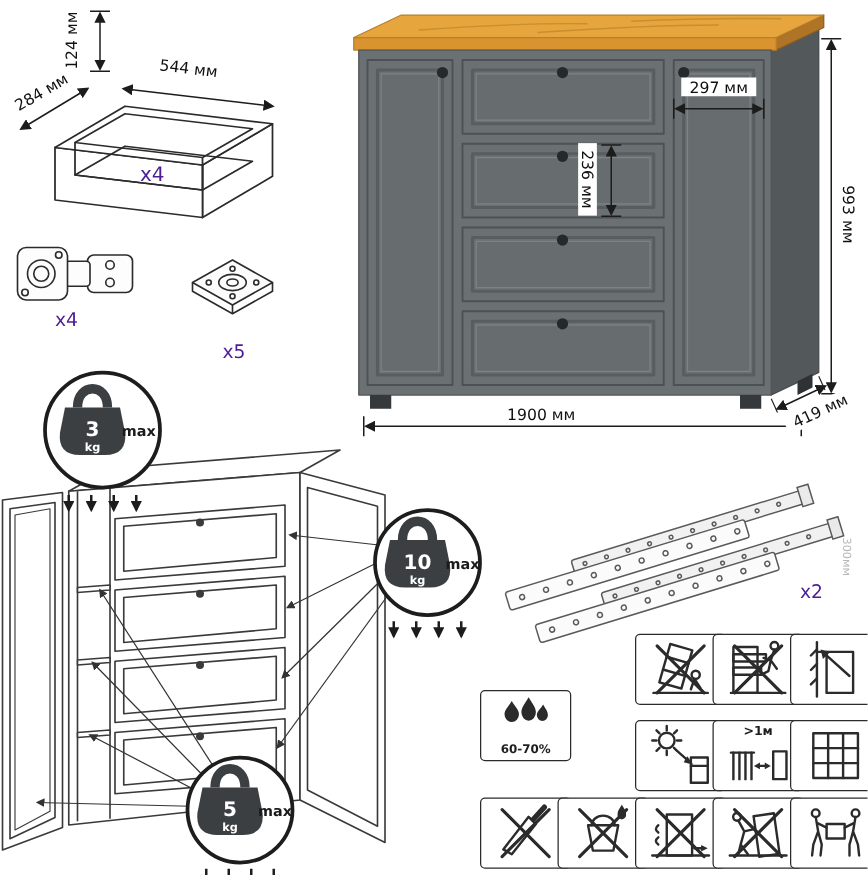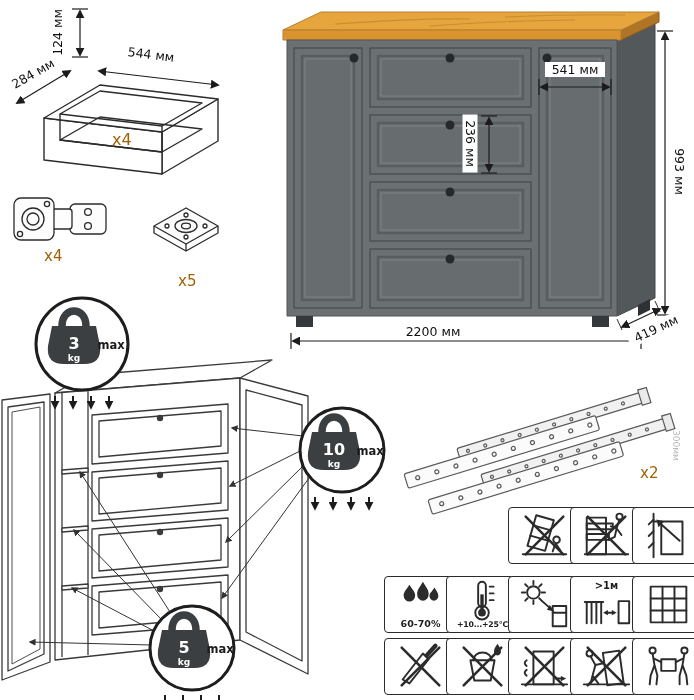--- a/index.html
+++ b/index.html
@@ -3,21 +3,21 @@
 <meta charset="utf-8">
 <style>
   *{margin:0;padding:0;box-sizing:border-box}
   html,body{background:#fff}
   body{width:694px;height:700px;position:relative;overflow:hidden;
        font-family:"DejaVu Sans","Liberation Sans",sans-serif;color:#111}
   #sheet{position:absolute;left:0;top:0;width:694px;height:700px;background:#fff}
   #art{position:absolute;left:0;top:0}
   .lbl{position:absolute;font-size:12.5px;color:#101010;background:#fff;
        padding:0 2px;white-space:nowrap;text-align:center;line-height:1.2}
-  .cnt{position:absolute;font-size:15px;color:#a16207;white-space:nowrap}
+  .cnt{position:absolute;font-size:15px;color:#4c1d95;white-space:nowrap}
   .kb-num{font-size:16px;font-weight:bold;fill:#fff;text-anchor:middle}
   .kb-unit{font-size:9px;font-weight:bold;fill:#fff;text-anchor:middle}
   .kb-max{font-size:11.5px;font-weight:bold;fill:#1a1a1a;text-anchor:middle}
   .f-body{fill:var(--cabinet-body,#6b7073)}
   .f-face{fill:var(--cabinet-body,#6b7073)}
   .f-side{fill:var(--cabinet-side,#53585b)}
   .f-top{fill:var(--cabinet-top,#e6a53d)}
   .f-panel{fill:#676c6f}
   .f-knob{fill:var(--knob,#26292b)}
   .icon-box{position:absolute;width:73px;height:57px;border:1.6px solid #2b2b2b;
@@ -305,24 +305,24 @@
     </g>
   </g>
 </svg>
 
 <div class="lbl" style="left:29px;top:25px;width:56px;transform:rotate(-90deg)">124 мм</div>
 <div class="lbl" style="left:122px;top:47px;width:58px;transform:rotate(7deg)">544 мм</div>
 <div class="lbl" style="left:4px;top:66px;width:58px;transform:rotate(-30deg)">284 мм</div>
 <div class="cnt" style="left:112px;top:130px;font-size:16px">x4</div>
 <div class="cnt" style="left:44px;top:247px">x4</div>
 <div class="cnt" style="left:178px;top:272px">x5</div>
-<div class="lbl" style="left:545px;top:62px;width:60px">541 мм</div>
+<div class="lbl" style="left:545px;top:62px;width:60px">297 мм</div>
 <div class="lbl" style="left:649px;top:164px;width:60px;transform:rotate(90deg)">993 мм</div>
 <div class="lbl" style="left:441px;top:136px;width:58px;transform:rotate(90deg)">236 мм</div>
-<div class="lbl" style="left:394px;top:324px;width:78px">2200 мм</div>
+<div class="lbl" style="left:394px;top:324px;width:78px">1900 мм</div>
 <div class="lbl" style="left:626px;top:321px;width:60px;transform:rotate(-25deg)">419 мм</div>
 <div class="cnt" style="left:640px;top:464px">x2</div>
 <div class="lbl" style="left:655px;top:440px;width:42px;transform:rotate(90deg);color:#b8b8b8;font-size:9px;background:transparent;padding:0">300мм</div>
 
 <div class="icon-box" style="left:508px;top:507px">
   <svg class="pict" viewBox="0 0 57 57">
     <g class="s">
       <g transform="rotate(16 21 40)">
             <rect x="11" y="9" width="19" height="33"></rect>
             <line x1="11" y1="20" x2="30" y2="20"></line>
@@ -364,43 +364,29 @@
           <line x1="13" y1="24" x2="8" y2="29"></line>
           <line x1="13" y1="36" x2="8" y2="41"></line>
       <rect x="21" y="14" width="22" height="34"></rect>
       <line x1="13" y1="14" x2="21" y2="14"></line>
       <line x1="40" y1="34" x2="20" y2="16"></line>
     </g>
     <path class="f" d="M16,12 L24,14 L18,20 Z"></path>
   </svg>
 </div>
 
-<div class="icon-box" style="left:384px;top:576px">
+<div class="icon-box" style="left:384px;top:552px">
   <svg class="pict" viewBox="0 0 57 57">
     <path class="f" d="M17,8 C20,13 23,15.5 23,19 A6,6.5 0 1 1 11,19 C11,15.5 14,13 17,8 Z"></path>
     <path class="f" d="M31,5 C34,10 37,13.5 37,17.5 A6,7 0 1 1 25,17.5 C25,13.5 28,10 31,5 Z"></path>
     <path class="f" d="M43,11 C45,14.5 47,16.8 47,19.6 A4.6,5 0 1 1 37.8,19.6 C37.8,16.8 41,14.5 43,11 Z"></path>
   </svg>
   <span class="icon-text">60-70%</span>
 </div>
 
-<div class="icon-box" style="left:446px;top:576px">
-  <svg class="pict" viewBox="0 0 57 57">
-    <g class="s">
-      <rect x="24" y="5" width="8" height="26" rx="4"></rect>
-      <circle cx="28" cy="37" r="7"></circle>
-      <line x1="36" y1="10" x2="40" y2="10"></line>
-          <line x1="36" y1="17" x2="40" y2="17"></line>
-          <line x1="36" y1="24" x2="40" y2="24"></line>
-    </g>
-    <line x1="28" y1="18" x2="28" y2="34" stroke="#2b2b2b" stroke-width="3.5"></line>
-    <circle class="f" cx="28" cy="37" r="4"></circle>
-  </svg>
-  <span class="icon-text sm">+10...+25°C</span>
-</div>
 
 <div class="icon-box" style="left:508px;top:576px">
   <svg class="pict" viewBox="0 0 57 57">
     <g class="s">
       <circle cx="17" cy="16" r="6.5"></circle>
       <line x1="17" y1="4" x2="17" y2="7.5"></line>
           <line x1="17" y1="24.5" x2="17" y2="28"></line>
       <line x1="5" y1="16" x2="8.5" y2="16"></line>
           <line x1="25.5" y1="16" x2="29" y2="16"></line>
       <line x1="8.5" y1="7.5" x2="11" y2="10"></line>

